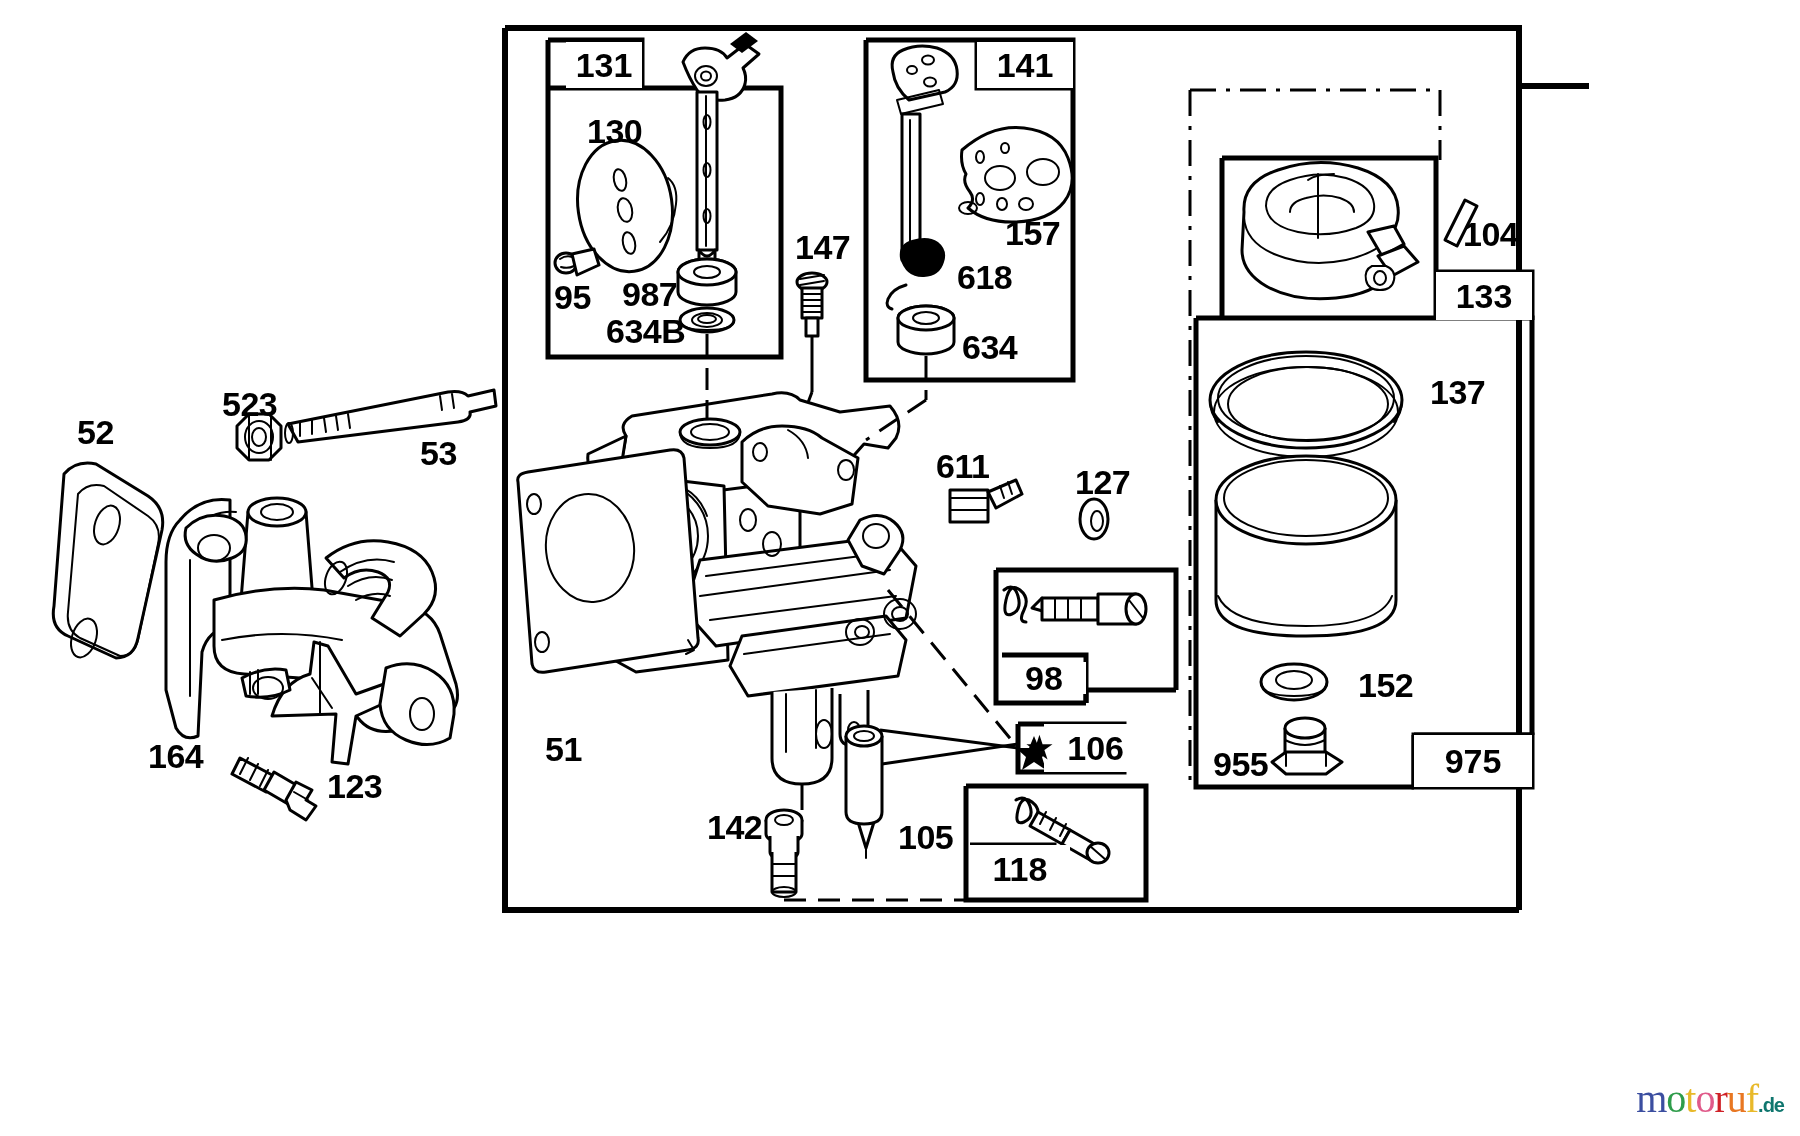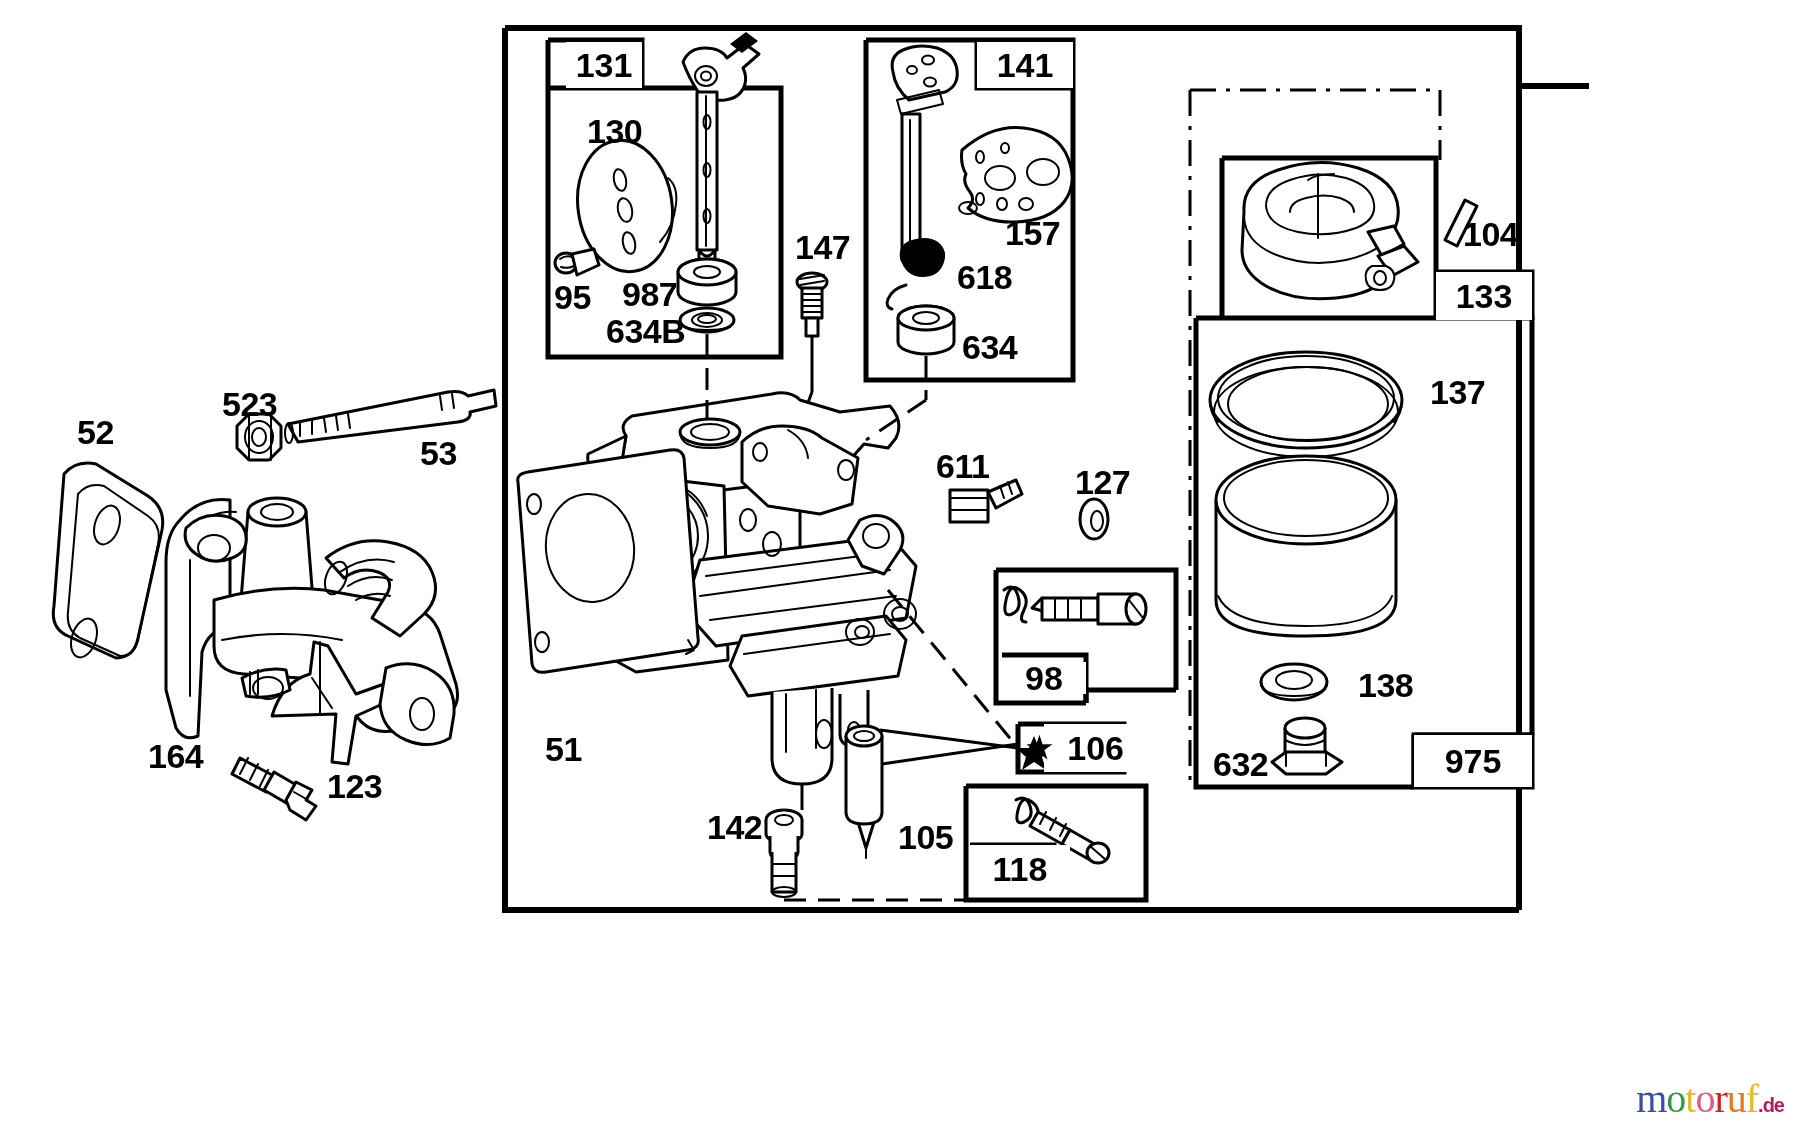--- a/index.html
+++ b/index.html
@@ -5,21 +5,21 @@
   html,body{margin:0;padding:0;background:#fff;}
   body{width:1800px;height:1136px;font-family:"Liberation Sans",sans-serif;position:relative;overflow:hidden;}
   #stage{position:absolute;left:0;top:0;width:1800px;height:1136px;}
   svg#diagram{position:absolute;left:0;top:0;width:1800px;height:1136px;}
   .lbl{position:absolute;font-family:"Liberation Sans",sans-serif;font-weight:bold;color:#000;white-space:nowrap;}
   .callout{font-size:34px;letter-spacing:-0.5px;}
   .boxnum{font-size:34px;}
   .numbox{position:absolute;border:5px solid #000;background:#fff;display:flex;align-items:center;justify-content:center;}
   .numbox span{font-weight:bold;font-size:34px;line-height:1;}
   #logo{position:absolute;right:16px;bottom:14px;font-family:"Liberation Serif",serif;font-size:40px;font-weight:400;letter-spacing:-1px;}
-  #logo .de{font-family:"Liberation Sans",sans-serif;font-size:20px;color:#be185d;font-weight:bold;}
+  #logo .de{font-family:"Liberation Sans",sans-serif;font-size:20px;color:#0f766e;font-weight:bold;}
   .star{font-size:30px;}
 </style>
 </head>
 <body>
 
 <div id="stage">
 
 <svg id="diagram" viewBox="0 0 1800 1136">
   <defs>
     <style>
@@ -414,22 +414,22 @@
 <div class="lbl callout" style="left:587px;top:112px;"><span>130</span></div>
 <div class="lbl callout" style="left:554px;top:278px;"><span>95</span></div>
 <div class="lbl callout" style="left:622px;top:275px;"><span>987</span></div>
 <div class="lbl callout" style="left:606px;top:312px;"><span>634B</span></div>
 <div class="lbl callout" style="left:795px;top:228px;"><span>147</span></div>
 <div class="lbl callout" style="left:1005px;top:214px;"><span>157</span></div>
 <div class="lbl callout" style="left:957px;top:258px;"><span>618</span></div>
 <div class="lbl callout" style="left:962px;top:328px;"><span>634</span></div>
 <div class="lbl callout" style="left:1463px;top:215px;"><span>104</span></div>
 <div class="lbl callout" style="left:1430px;top:373px;"><span>137</span></div>
-<div class="lbl callout" style="left:1358px;top:666px;"><span>138</span></div>
-<div class="lbl callout" style="left:1213px;top:745px;"><span>632</span></div>
+<div class="lbl callout" style="left:1358px;top:666px;"><span>152</span></div>
+<div class="lbl callout" style="left:1213px;top:745px;"><span>955</span></div>
 <div class="lbl callout" style="left:936px;top:447px;"><span>611</span></div>
 <div class="lbl callout" style="left:1075px;top:463px;"><span>127</span></div>
 <div class="lbl callout" style="left:898px;top:818px;"><span>105</span></div>
 <div class="lbl callout" style="left:707px;top:808px;"><span>142</span></div>
 <div class="lbl callout" style="left:545px;top:730px;"><span>51</span></div>
 <div class="lbl callout" style="left:77px;top:413px;"><span>52</span></div>
 <div class="lbl callout" style="left:222px;top:385px;"><span>523</span></div>
 <div class="lbl callout" style="left:420px;top:434px;"><span>53</span></div>
 <div class="lbl callout" style="left:148px;top:737px;"><span>164</span></div>
 <div class="lbl callout" style="left:327px;top:767px;"><span>123</span></div>

